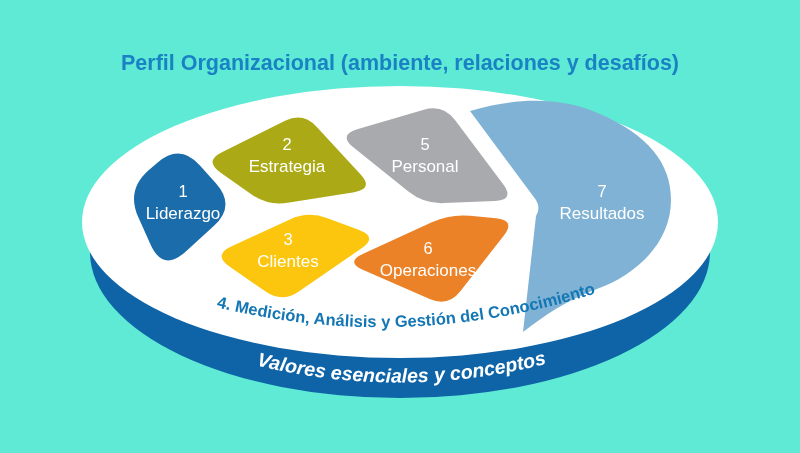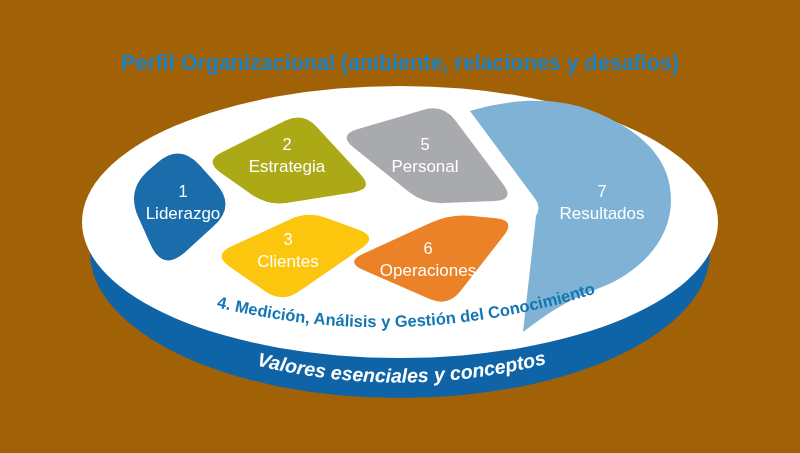--- a/index.html
+++ b/index.html
@@ -1,18 +1,18 @@
 <!DOCTYPE html>
 <html><head>
 <meta charset="utf-8">
 <style>
   html,body{margin:0;padding:0;background:#ffffff;}
   .stage{
     width:800px;height:453px;position:relative;overflow:hidden;
-    background:#a16207;
+    background:#5eead4;
     font-family:"Liberation Sans", sans-serif;
   }
   svg{display:block;}
   .diagram-title{font-size:21.5px;font-weight:bold;}
   .shape-number{fill:#ffffff;font-size:16.5px;}
   .shape-label{fill:#ffffff;font-size:17px;}
   .band4-text{font-size:16.5px;font-weight:bold;}
   .valores-text{font-size:19.5px;font-weight:bold;font-style:italic;}
 </style>
 </head>

